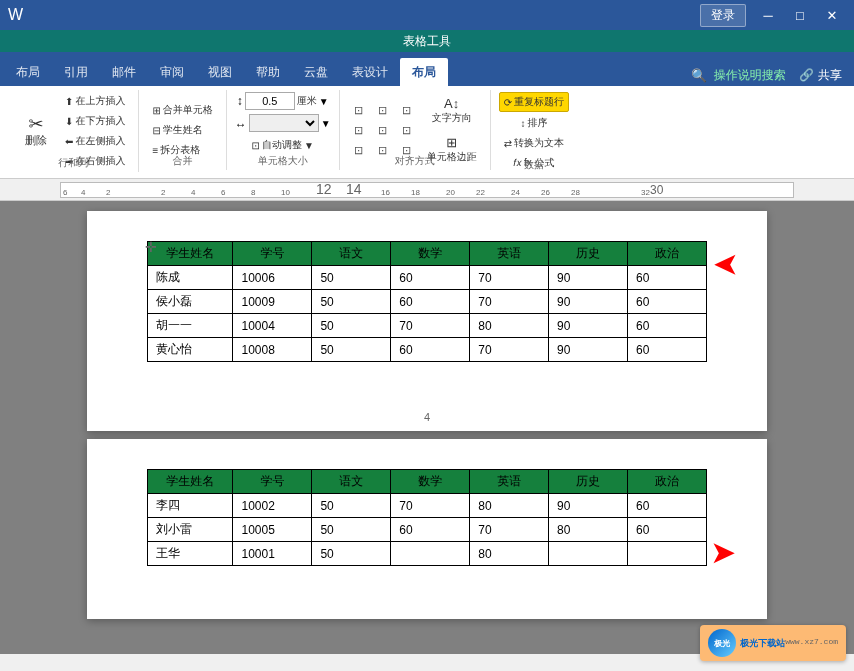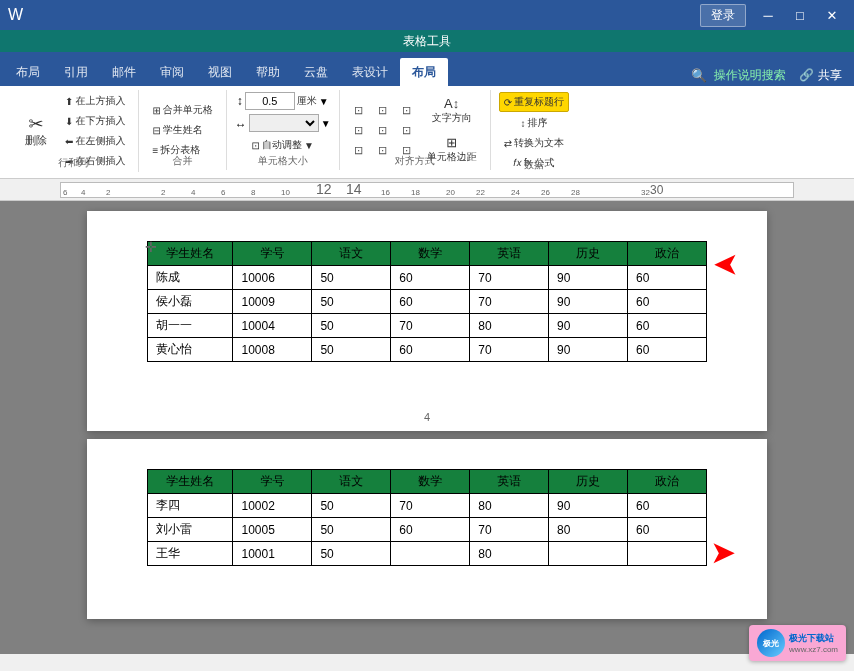--- a/index.html
+++ b/index.html
@@ -235,39 +235,40 @@
       color: red;
       font-size: 28px;
       font-weight: bold;
     }
 
     
     #watermark {
       position: fixed;
       bottom: 10px;
       right: 8px;
-      background: #f9a8d4;
+      background: #fdba74;
       border-radius: 4px;
       padding: 4px 8px;
       box-shadow: 0 1px 4px rgba(0,0,0,0.3);
       display: flex;
       align-items: center;
       gap: 4px;
       font-size: 10px;
       color: #333;
       z-index: 100;
+      font-family: Liberation Mono, monospace;
     }
     .watermark-logo {
       width: 28px; height: 28px;
       background: linear-gradient(135deg, #0066cc, #66ccff);
       border-radius: 50%;
       display: flex; align-items: center; justify-content: center;
       color: white; font-size: 8px; font-weight: bold;
     }
-    .watermark-text { display: flex; flex-direction: column; }
+    .watermark-text { display: flex; flex-direction: row; }
     .watermark-text span:first-child { font-size: 9px; color: #0066cc; font-weight: bold; }
     .watermark-text span:last-child { font-size: 8px; color: #666; }
 
     .ribbon-highlight {
       background: #ffd700;
       border: 1px solid #cca800;
       border-radius: 2px;
       padding: 2px 4px;
     }
   </style>

